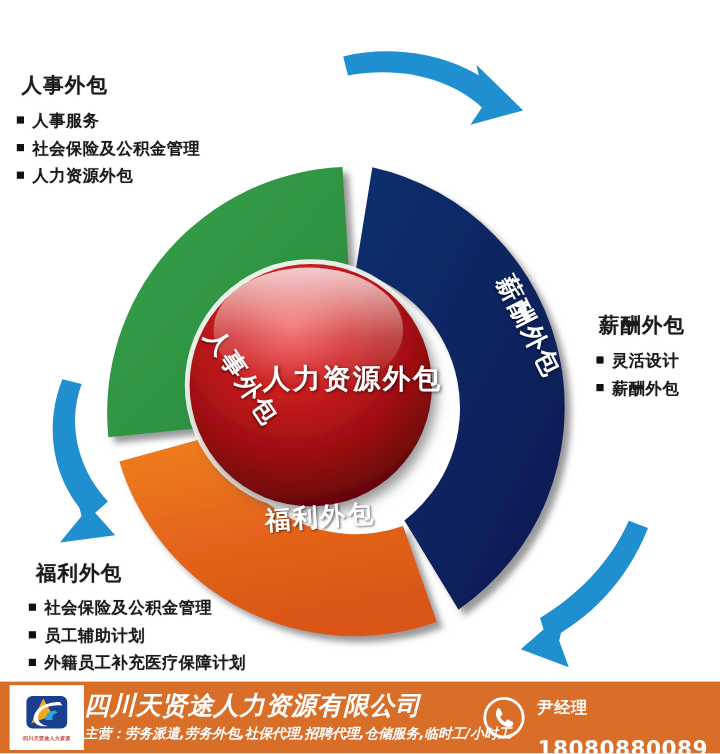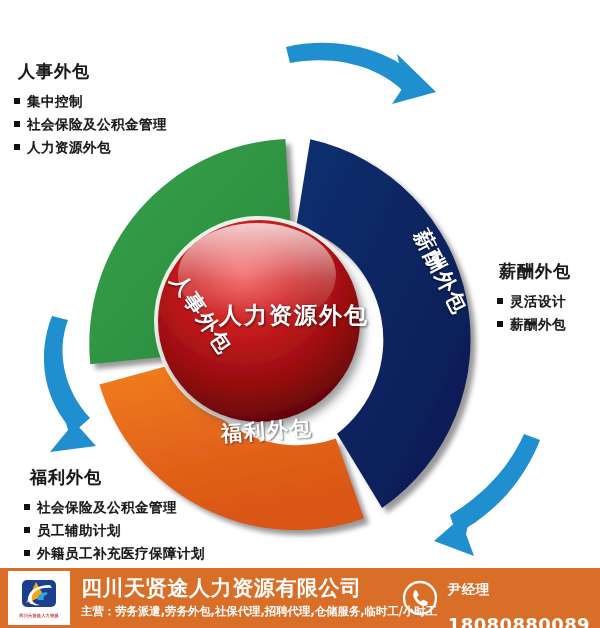--- a/index.html
+++ b/index.html
@@ -112,21 +112,21 @@
   }
   #footer-logo .mark { width: 46px; height: 32px; display:block; }
   #footer-logo .mark-txt {
     font-size: 4.2px;
     color: #c0392b;
     letter-spacing: .2px;
     margin-top: 2px;
     white-space: nowrap;
     font-weight: bold;
   }
-  #footer-company { margin-left: 11px; flex: 1 1 auto; min-width:0; }
+  #footer-company { margin-left: 0; flex: 1 1 auto; min-width:0;font-style:italic; }
   #company-name {
     color: #ffffff;
     font-size: 21px;
     font-weight: bold;
     letter-spacing: .6px;
     line-height: 1.14;
     white-space: nowrap;
   }
   #company-scope {
     color: #ffffff;
@@ -240,21 +240,21 @@
 
     <g>
       <path d="M 540 440 C 522 486 490 516 456 534 L 450 515 C 480 497 508 470 524 434 Z" fill="#1f8fd0"></path>
       <path d="M 472 508 L 434 541 L 474 556 L 466 534 Z" fill="#1f8fd0"></path>
     </g>
   </svg>
 
   <div class="txt-block" id="block-hr">
     <div class="blk-title">人事外包</div>
     <ul class="blk-list">
-      <li><span class="bullet"></span><span>集中控制</span></li>
+      <li><span class="bullet"></span><span>人事服务</span></li>
       <li><span class="bullet"></span><span>社会保险及公积金管理</span></li>
       <li><span class="bullet"></span><span>人力资源外包</span></li>
     </ul>
   </div>
 
   <div class="txt-block" id="block-pay">
     <div class="blk-title">薪酬外包</div>
     <ul class="blk-list">
       <li><span class="bullet"></span><span>灵活设计</span></li>
       <li><span class="bullet"></span><span>薪酬外包</span></li>

